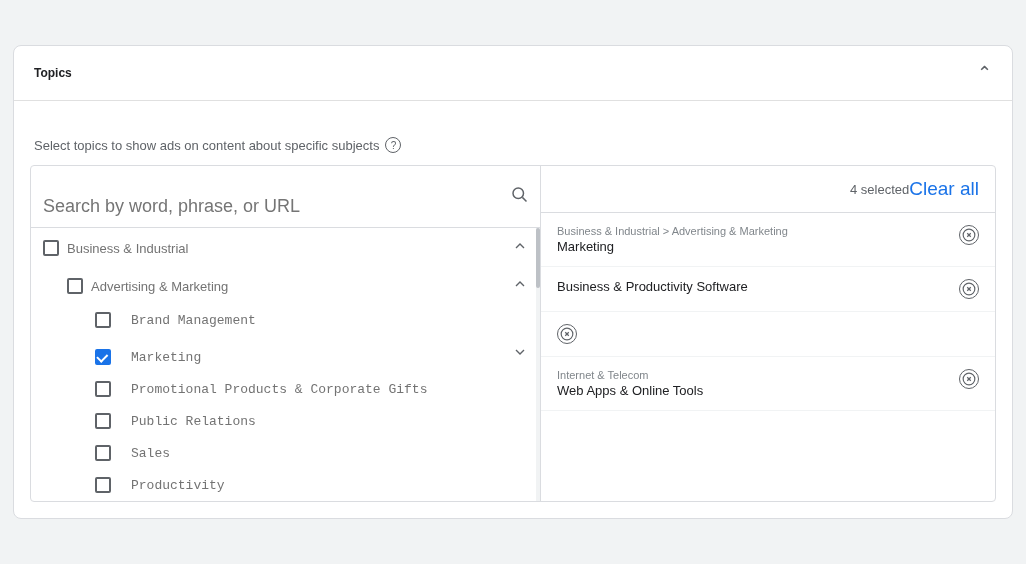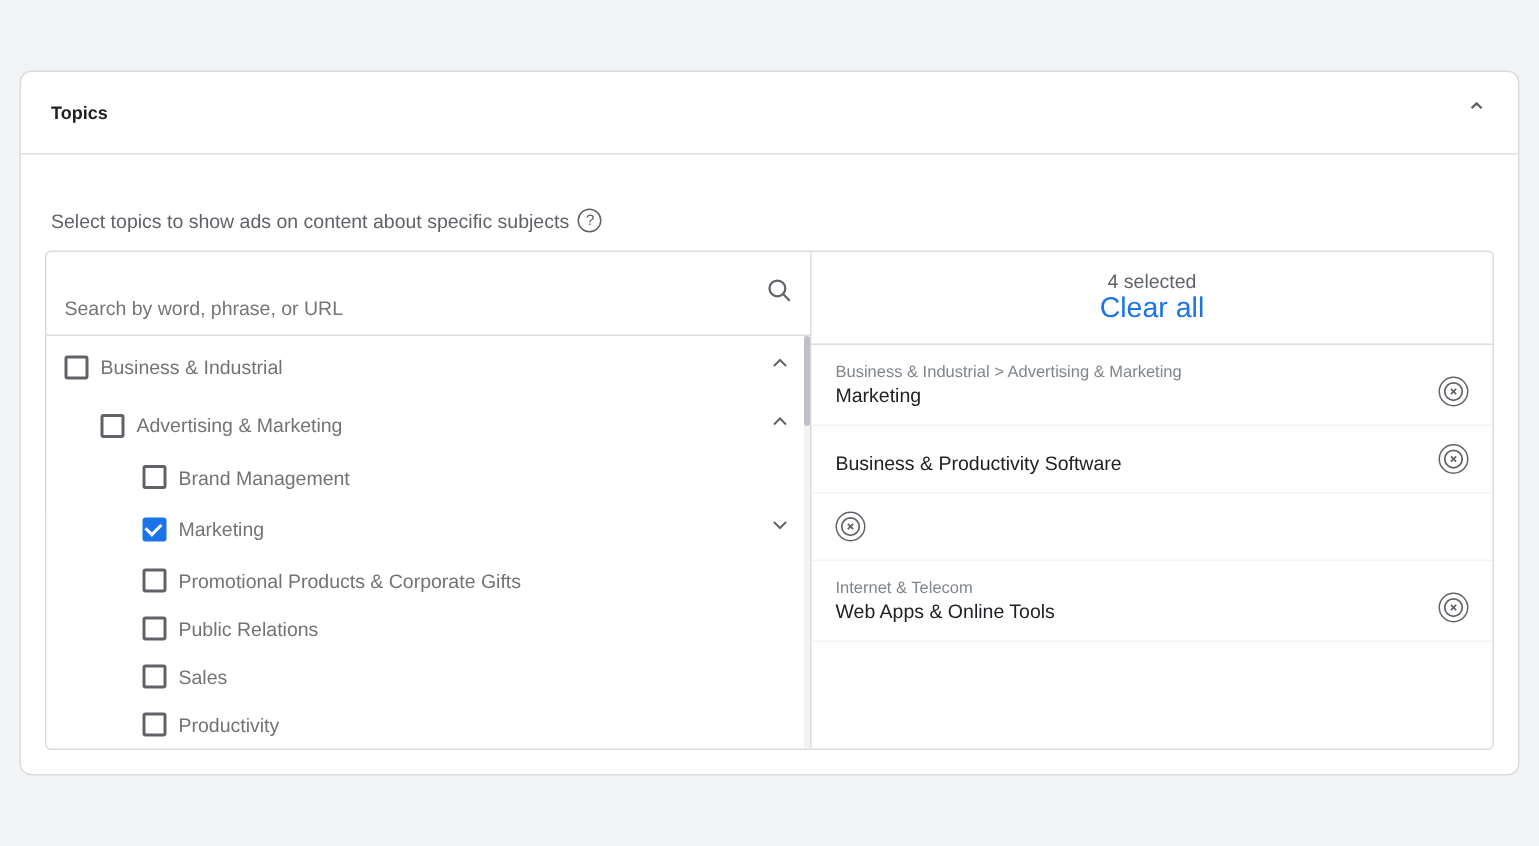--- a/index.html
+++ b/index.html
@@ -73,21 +73,21 @@
       display: flex;
       align-items: center;
       padding: 10px 12px;
       border-bottom: 1px solid #dadce0;
       gap: 8px;
     }
     .search-input {
       flex: 1;
       border: none;
       outline: none;
-      font-size: 13px;
+      font-size: 18px;
       color: #9aa0a6;
       margin-top: 20px;
     }
     .search-icon {
       color: #5f6368;
       font-size: 18px;
     }
     .tree-area {
       overflow-y: auto;
       max-height: 380px;
@@ -119,24 +119,25 @@
     }
     .tree-item-level1 {
       display: flex;
       align-items: center;
       padding: 8px 12px 8px 36px;
       gap: 8px;
       cursor: pointer;
     }
     .tree-item-level2 {
       display: flex;
-      align-items: center;
+      align-items: flex-end;
       padding: 8px 12px 8px 64px;
-      gap: 8px;
-      cursor: pointer;
+      gap: 20px;
+      cursor: pointer;
+      font-family: Liberation Mono, monospace;
     }
     .item-label {
       font-size: 13px;
       color: #737373;
       flex: 1;
     }
     .chevron-icon {
       color: #5f6368;
       font-size: 16px;
       cursor: pointer;
@@ -179,41 +180,40 @@
       flex: 1;
       display: flex;
       flex-direction: column;
     }
     .right-header {
       display: flex;
       justify-content: flex-end;
       align-items: center;
       padding: 12px 16px;
       border-bottom: 1px solid #dadce0;
-      flex-direction: column;
     }
     .selected-count {
       font-size: 13px;
       color: #5f6368;
     }
     .clear-all-btn {
       font-size: 19px;
       color: #1a73e8;
       cursor: pointer;
       background: none;
       border: none;
       font-weight: 500;
     }
     .selected-items {
       overflow-y: auto;
       padding: 0;
     }
     .selected-item {
       display: flex;
-      align-items: flex-end;
+      align-items: flex-start;
       padding: 12px 16px;
       border-bottom: 1px solid #f1f3f4;
       gap: 5px;
     }
     .selected-item-text {
       flex: 1;
     }
     .selected-item-breadcrumb {
       font-size: 11px;
       color: #80868b;

